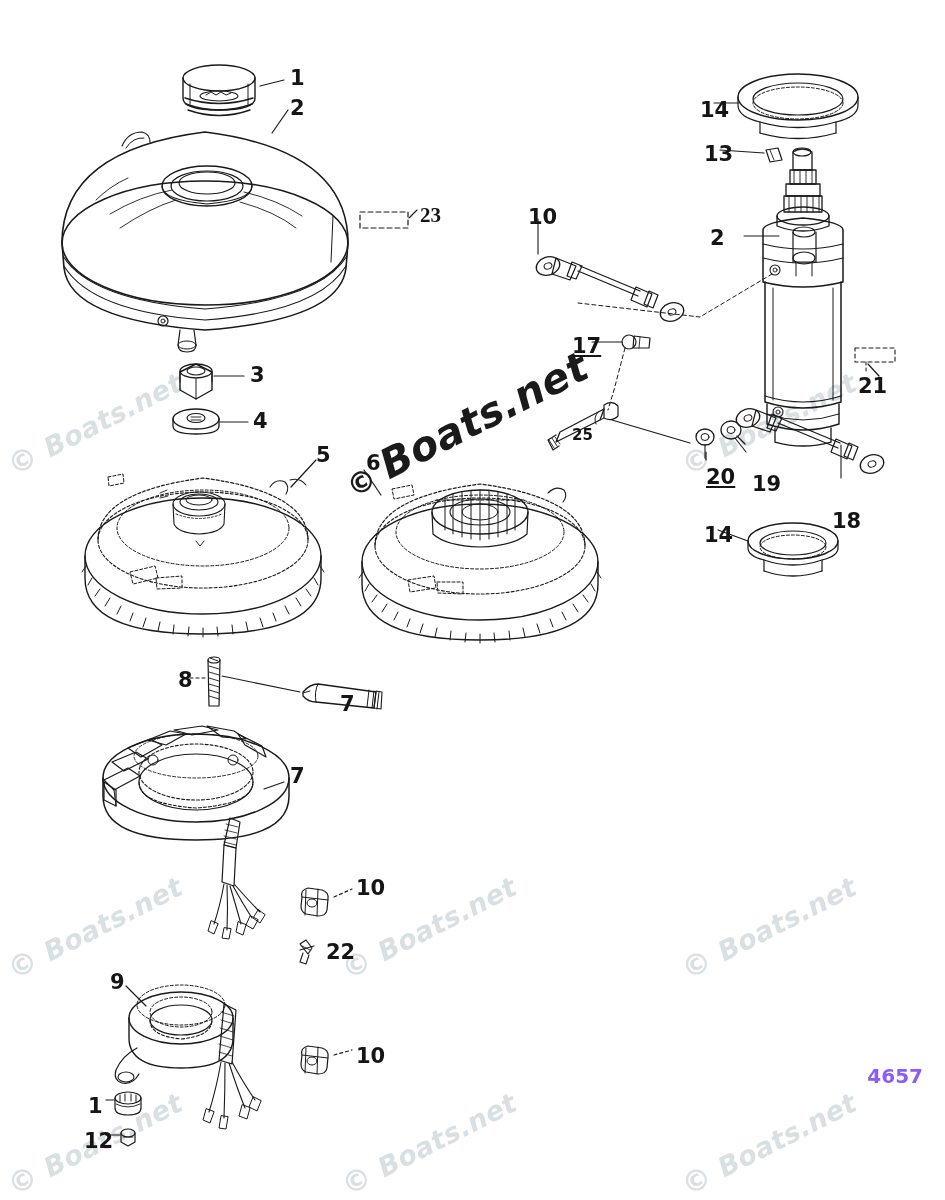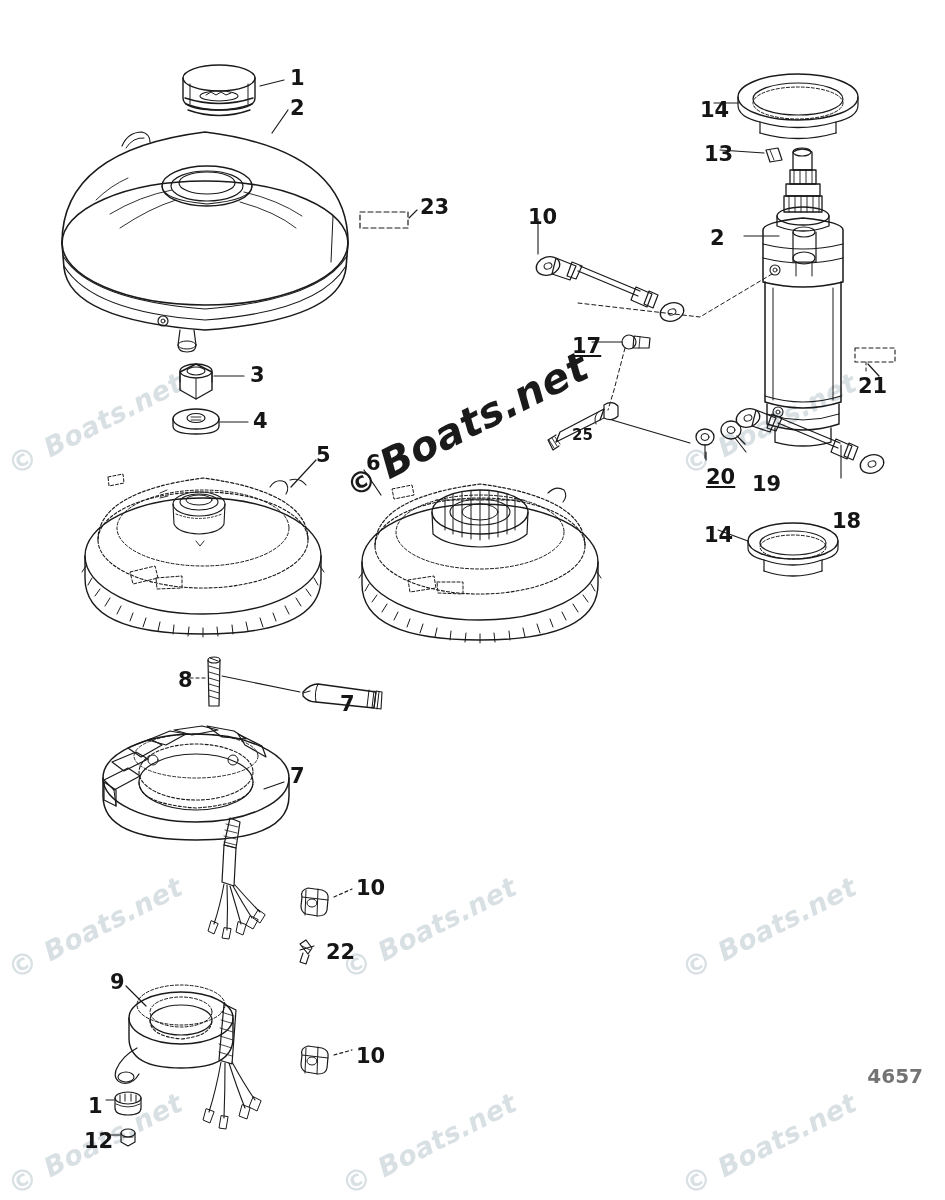--- a/index.html
+++ b/index.html
@@ -32,21 +32,21 @@
   .callout{
     position:absolute;z-index:30;
     font-family:"DejaVu Sans", sans-serif;
     font-weight:bold;font-size:21px;color:#151515;
     line-height:1;user-select:none;
   }
   .callout.small{font-size:15px;}
   #diagram-id{
     position:absolute;z-index:30;right:22px;bottom:112px;
     font-family:"DejaVu Sans", sans-serif;
-    font-weight:bold;font-size:20px;color:#737373;
+    font-weight:bold;font-size:20px;color:#8b5cf6;
   }
 </style>
 </head>
 <body>
 
 <div id="stage">
 
   <div id="watermarks">
       <div class="wm" style="left: 2px; top: 452px; transform: rotate(-27deg);"><span class="c">© </span><span>Boats.net</span></div>
       <div class="wm wm-dark" style="left: 336px; top: 464px; transform: rotate(-27deg);"><span class="c">© </span><span>Boats.net</span></div>
@@ -492,19 +492,19 @@
       <div class="callout" style="left: 700px; top: 100px;">14</div>
       <div class="callout" style="left: 704px; top: 525px;">14</div>
       <div class="callout" style="left: 704px; top: 144px;">13</div>
       <div class="callout" style="left: 528px; top: 207px;">10</div>
       <div class="callout" style="left: 572px; top: 336px; text-decoration: underline;">17</div>
       <div class="callout" style="left: 832px; top: 487px; margin-top: 24px;">18</div>
       <div class="callout" style="left: 752px; top: 450px; margin-top: 24px;">19</div>
       <div class="callout" style="left: 706px; top: 467px; text-decoration: underline;">20</div>
       <div class="callout" style="left: 858px; top: 376px;">21</div>
       <div class="callout" style="left: 326px; top: 942px;">22</div>
-      <div class="callout" style="left: 420px; top: 197px;">23</div>
+      <div class="callout" style="left: 420px; top: 205px; font-family: Liberation Serif, serif;">23</div>
       <div class="callout small" style="left: 572px; top: 428px;">25</div>
     </div>
 
   <div id="diagram-id">4657</div>
 
 </div>
 
 </body></html>

